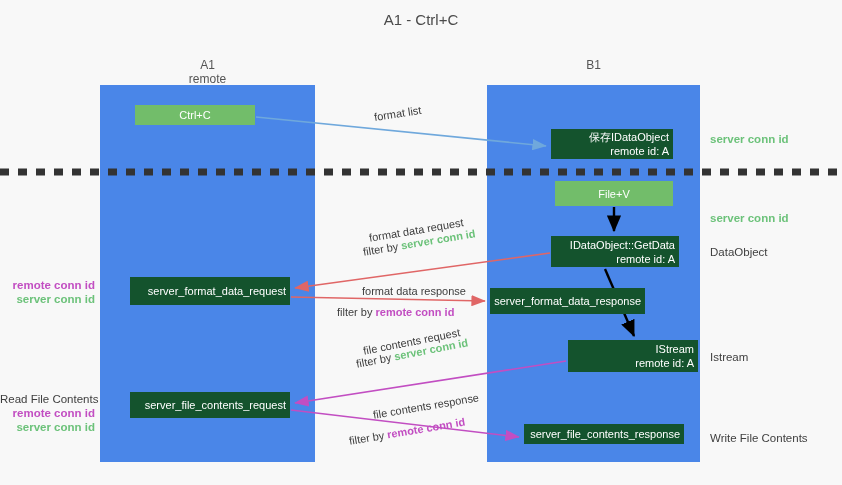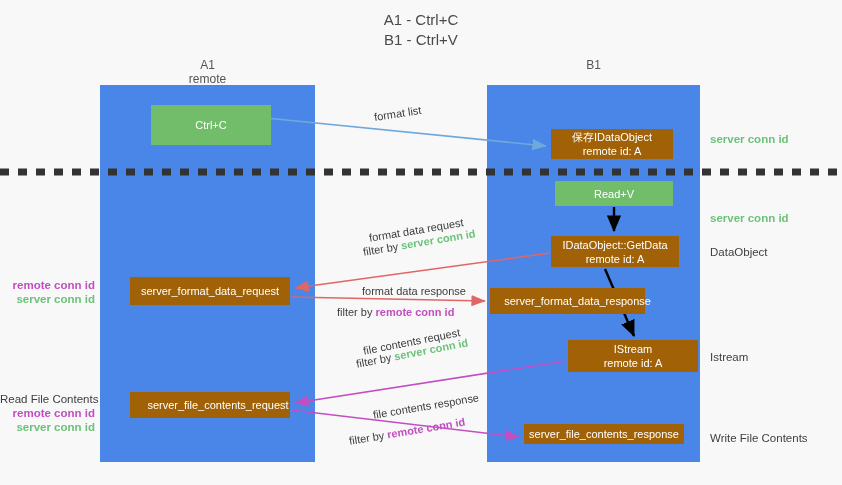--- a/index.html
+++ b/index.html
@@ -52,24 +52,24 @@
     align-items: center;
     justify-content: center;
     color: #ffffff;
     font-size: 11px;
     line-height: 14px;
     text-align: center;
     padding: 2px 4px;
     white-space: nowrap;
   }
   .box.green  { background: #6aa84f; background: #72bd6a; }
-  .box.orange { background: #a16207; }
+  .box.orange { background: #14532d; align-items: flex-end; }
   .box .l2 { font-size: 11px; }
 
-  #box-ctrlc   { left: 151px; top: 105px; width: 120px; height: 40px; }
+  #box-ctrlc   { left: 135px; top: 105px; width: 120px; height: 20px; }
   #box-save    { left: 551px; top: 129px; width: 122px; height: 30px; }
   #box-ctrlv   { left: 555px; top: 181px; width: 118px; height: 25px; }
   #box-getdata { left: 551px; top: 236px; width: 128px; height: 31px; }
   #box-fmtreq  { left: 130px; top: 277px; width: 160px; height: 28px; }
   #box-fmtresp { left: 490px; top: 288px; width: 155px; height: 26px; padding-left: 24px; }
   #box-istream { left: 568px; top: 340px; width: 130px; height: 32px; }
   #box-filereq { left: 130px; top: 392px; width: 160px; height: 26px; padding-left: 20px; }
   #box-fileresp{ left: 524px; top: 424px; width: 160px; height: 20px; }
 
   
@@ -152,42 +152,41 @@
 
   <line x1="291" y1="297" x2="485" y2="301" stroke="#e06666" stroke-width="1.6" marker-end="url(#ah-red)"></line>
 
   <line x1="566" y1="361" x2="295" y2="403" stroke="#c24ec2" stroke-width="1.6" marker-end="url(#ah-purple)"></line>
 
   <line x1="291" y1="410" x2="519" y2="437" stroke="#c24ec2" stroke-width="1.6" marker-end="url(#ah-purple)"></line>
 </svg>
 
 <div class="abs" id="title">
   <div>A1 - Ctrl+C</div>
-  <div>B1 - Ctrl+V</div>
 </div>
 
 <div class="abs col-header" id="hdr-a1">
   <div>A1</div>
   <div>remote</div>
 </div>
 <div class="abs col-header" id="hdr-b1">
   <div>B1</div>
 </div>
 
 <div class="abs box green" id="box-ctrlc">
   <span>Ctrl+C</span>
 </div>
 
 <div class="abs box orange" id="box-save">
   <span>保存IDataObject</span>
   <span class="l2">remote id: A</span>
 </div>
 
 <div class="abs box green" id="box-ctrlv">
-  <span>Read+V</span>
+  <span>File+V</span>
 </div>
 
 <div class="abs box orange" id="box-getdata">
   <span>IDataObject::GetData</span>
   <span class="l2">remote id: A</span>
 </div>
 
 <div class="abs box orange" id="box-fmtreq">
   <span>server_format_data_request</span>
 </div>

